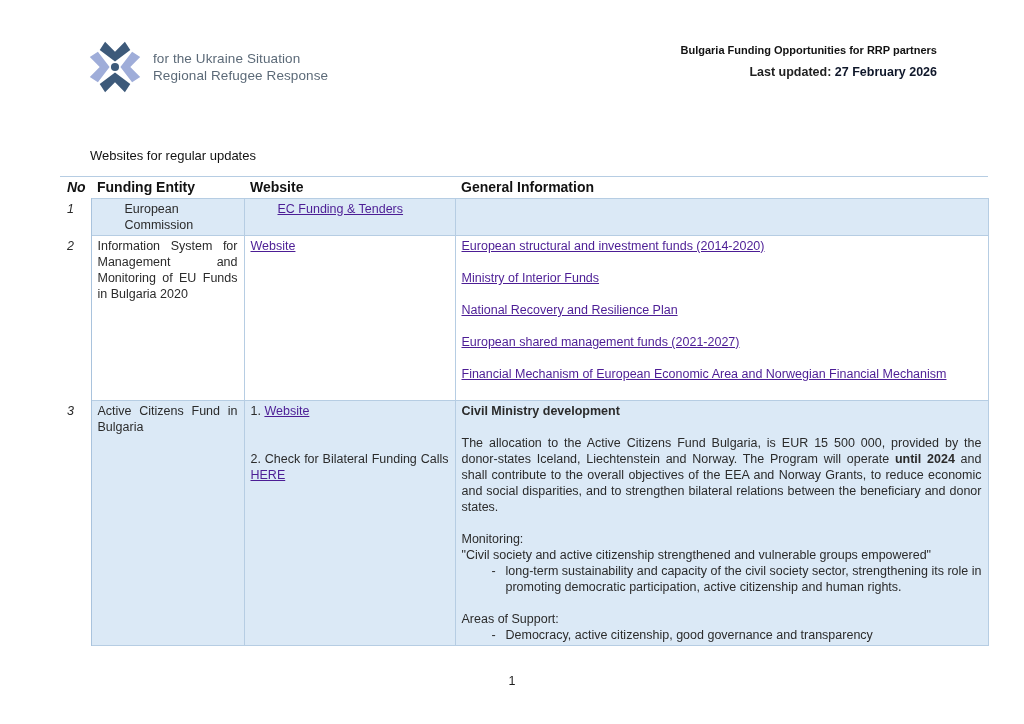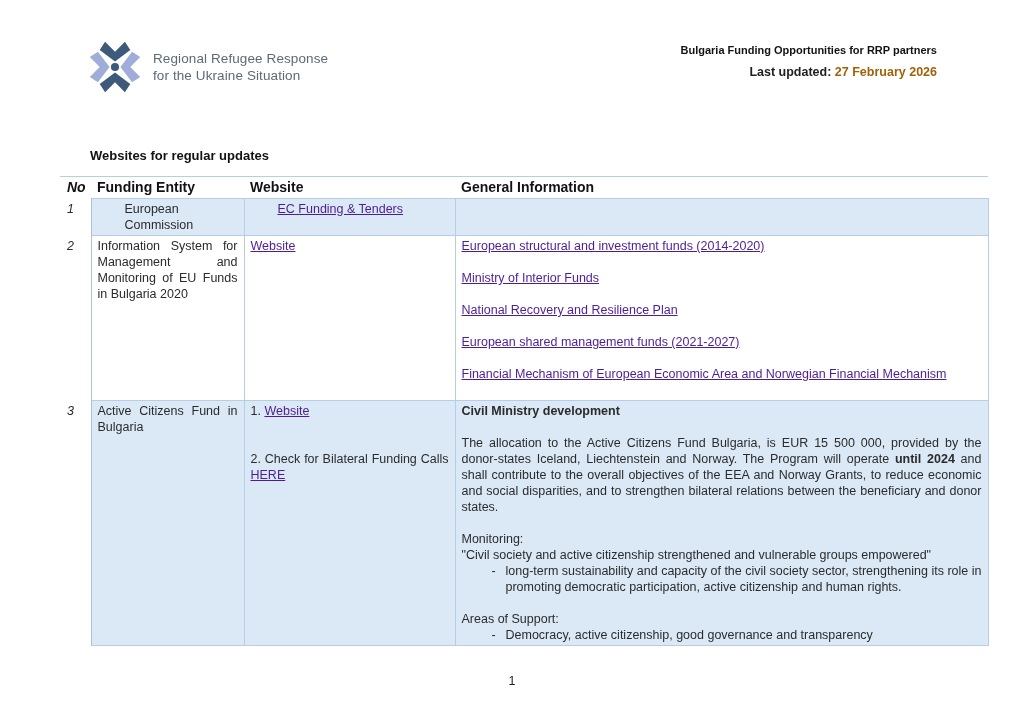--- a/index.html
+++ b/index.html
@@ -14,23 +14,23 @@
   }
 
   
   .logo { position: absolute; left: 86px; top: 40px; display: flex; align-items: center; gap: 9px; }
   .logo-icon { flex: 0 0 auto; }
   .logo-text { font-size: 13.5px; line-height: 17px; color: #5c6a78; font-weight: 500; letter-spacing: 0.1px; }
 
   .header-right { position: absolute; right: 87px; top: 44px; text-align: right; }
   .doc-title { font-size: 11px; font-weight: bold; color: #121212; }
   .last-updated { margin-top: 9px; font-size: 12.5px; font-weight: bold; color: #1f1f1f; }
-  .last-updated .date { color: #a16207; text-align: center; }
+  .last-updated .date { color: #0f172a; text-align: center; }
 
-  .section-heading { position: absolute; left: 90px; top: 148px; font-size: 13px; font-weight: bold; color: #121212; }
+  .section-heading { position: absolute; left: 90px; top: 148px; font-size: 13px; font-weight: normal; color: #121212; }
 
   
   table.fund-table {
     position: absolute; left: 60px; top: 176px;
     width: 928px;
     border-collapse: collapse;
     table-layout: fixed;
     font-size: 12.5px;
     color: #2b2b2b;
     border-top: 1px solid #b6cde3;
@@ -75,22 +75,22 @@
 
   <div class="logo">
     <svg class="logo-icon" width="58" height="54" viewBox="-30 -30 60 60" aria-hidden="true">
       <polygon points="0,-6 -17,-19 -11,-28 0,-17 11,-28 17,-19" fill="#3d5a7a"></polygon>
       <polygon points="0,-6 -17,-19 -11,-28 0,-17 11,-28 17,-19" fill="#3d5a7a" transform="rotate(180)"></polygon>
       <polygon points="0,-6 -17,-19 -11,-28 0,-17 11,-28 17,-19" fill="#9fadd9" transform="rotate(90)"></polygon>
       <polygon points="0,-6 -17,-19 -11,-28 0,-17 11,-28 17,-19" fill="#9fadd9" transform="rotate(-90)"></polygon>
       <circle cx="0" cy="0" r="4.5" fill="#3d5a7a"></circle>
     </svg>
     <div class="logo-text">
+      <div>for the Ukraine Situation</div>
       <div>Regional Refugee Response</div>
-      <div>for the Ukraine Situation</div>
     </div>
   </div>
 
   <div class="header-right">
     <div class="doc-title">Bulgaria Funding Opportunities for RRP partners</div>
     <div class="last-updated">
       <span>Last updated:</span>
       <span class="date">27 February 2026</span>
     </div>
   </div>

